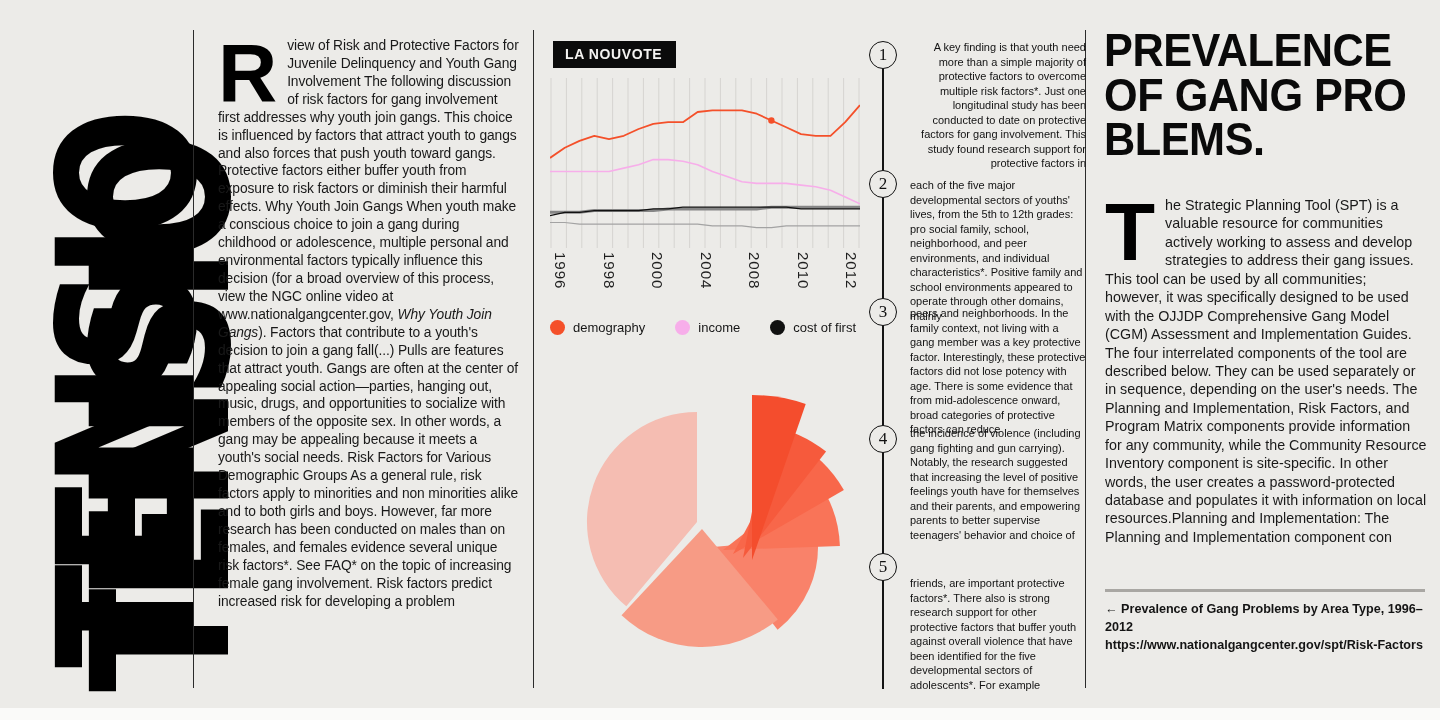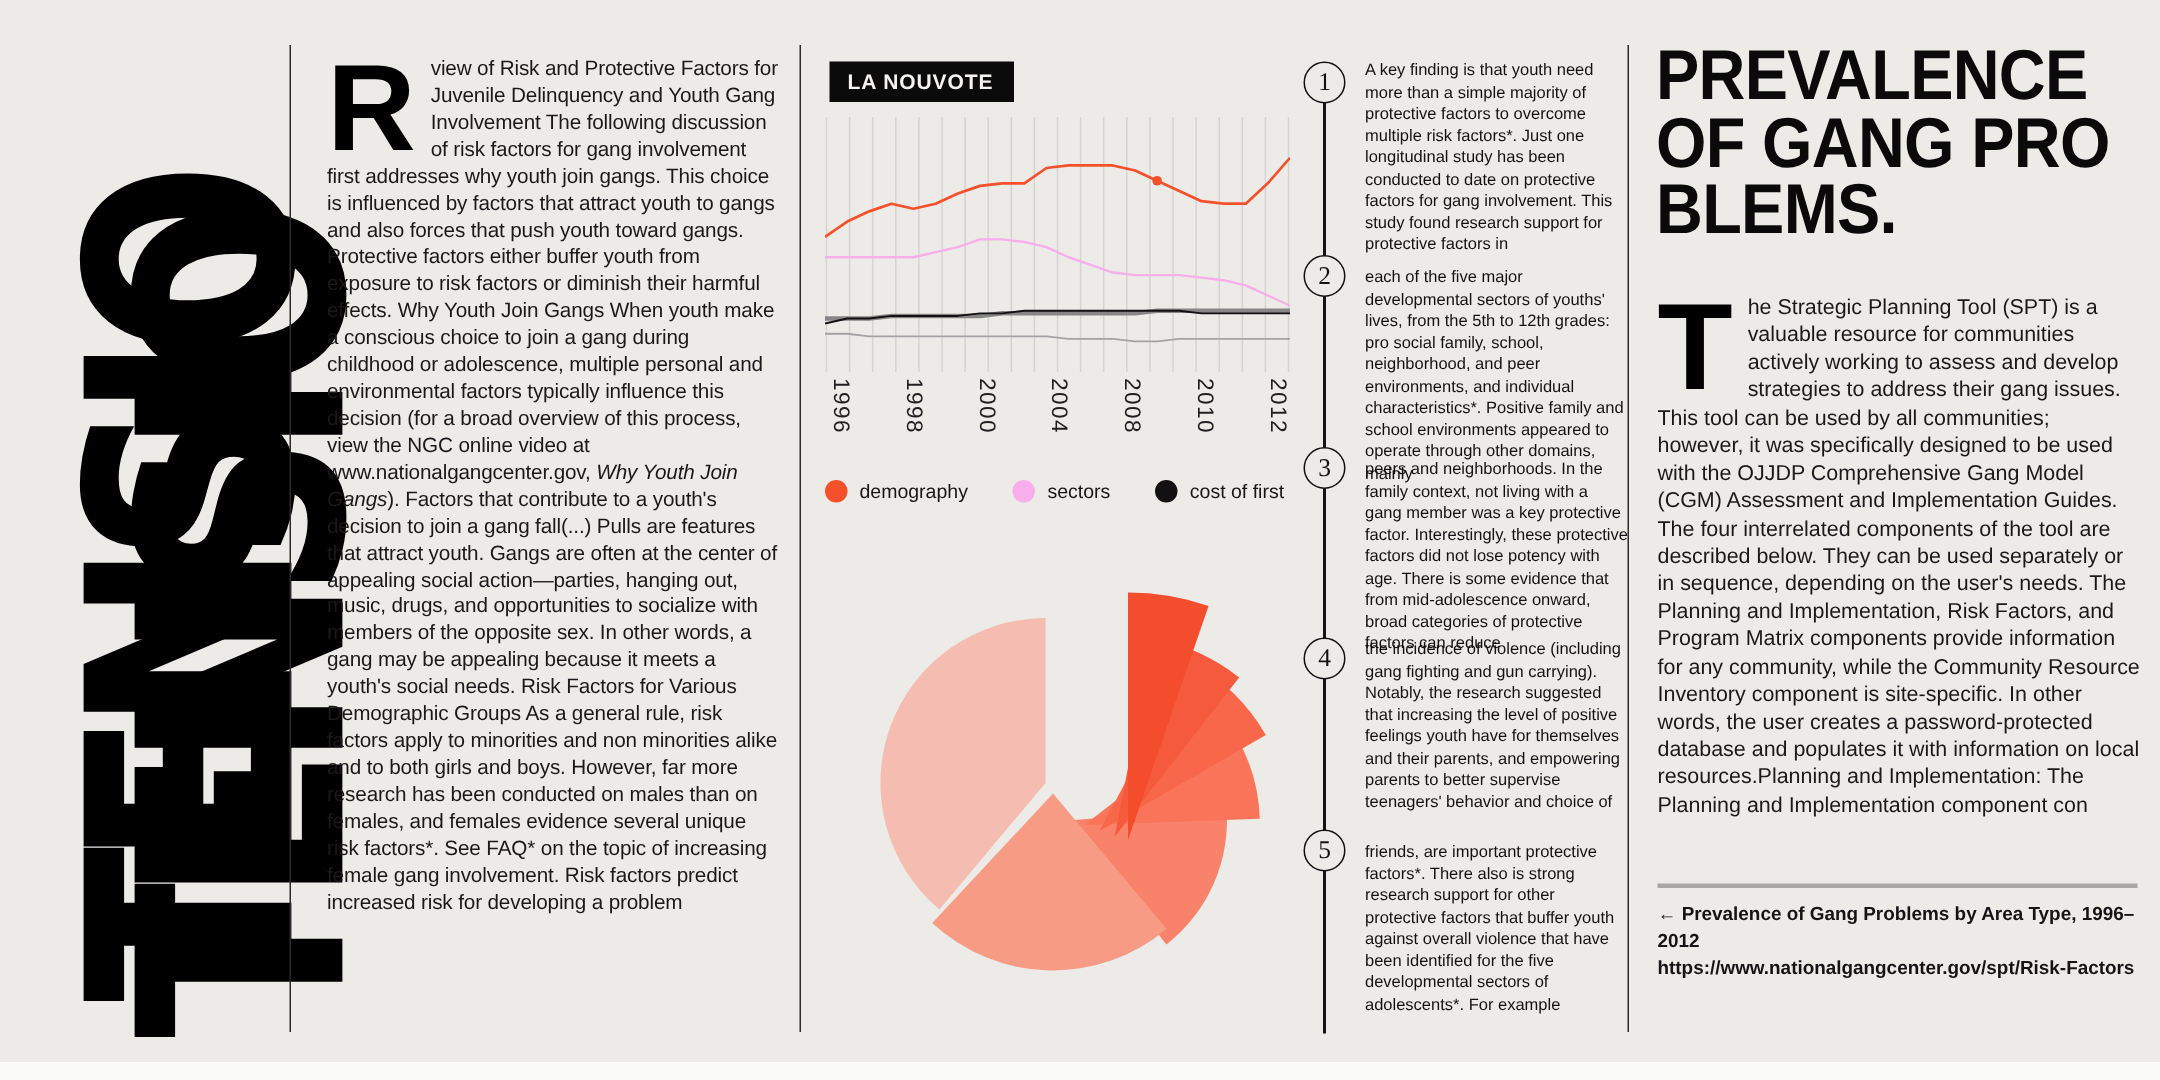--- a/index.html
+++ b/index.html
@@ -101,21 +101,21 @@
     <span class="xtick">2010</span>
     <span class="xtick">2012</span>
   </div>
   <div class="legend">
     <span class="legend-item">
       <span class="legend-dot" style="background: rgb(244, 80, 42);"></span>
       <span class="legend-label">demography</span>
     </span>
     <span class="legend-item">
       <span class="legend-dot" style="background: rgb(247, 174, 234);"></span>
-      <span class="legend-label">sectors</span>
+      <span class="legend-label">income</span>
     </span>
     <span class="legend-item">
       <span class="legend-dot" style="background: rgb(17, 17, 17);"></span>
       <span class="legend-label">cost of first</span>
     </span>
   </div>
   <svg id="rosechart" width="310" height="312">
       <path d="M142,140 L71.3,224.3 A110,110 0 0 1 142.0,30.0 Z" fill="#f5bdb2"></path>
       <path d="M158,165 L262.6,155.8 A105,105 0 0 1 222.6,247.7 Z" fill="#f9826a"></path>
       <path d="M147,147 L222.8,237.4 A118,118 0 0 1 66.5,233.3 Z" fill="#f79b85"></path>
@@ -124,25 +124,25 @@
       <path d="M188,176 L213.8,43.5 A135,135 0 0 1 271.1,69.6 Z" fill="#f65a3c"></path>
       <path d="M197,178 L197.0,13.0 A165,165 0 0 1 250.7,22.0 Z" fill="#f44d2d"></path>
     </svg>
 
   <div class="num-line"></div>
   <div class="badge" style="left:869px;top:41px;">1</div>
   <div class="badge" style="left:869px;top:170px;">2</div>
   <div class="badge" style="left:869px;top:298px;">3</div>
   <div class="badge" style="left:869px;top:425px;">4</div>
   <div class="badge" style="left:869px;top:553px;">5</div>
-  <div class="note" style="top:40px;">A key finding is that youth need more than a simple majority of protective factors to overcome multiple risk factors*. Just one longitudinal study has been conducted to date on protective factors for gang involvement. This study found research support for protective factors in</div>
+  <div class="note" style="top:40px;text-align:right;">A key finding is that youth need more than a simple majority of protective factors to overcome multiple risk factors*. Just one longitudinal study has been conducted to date on protective factors for gang involvement. This study found research support for protective factors in</div>
   <div class="note" style="top:178px;">each of the five major developmental sectors of youths' lives, from the 5th to 12th grades: pro social family, school, neighborhood, and peer environments, and individual characteristics*. Positive family and school environments appeared to operate through other domains, mainly</div>
   <div class="note" style="top:306px;">peers and neighborhoods. In the family context, not living with a gang member was a key protective factor. Interestingly, these protective factors did not lose potency with age. There is some evidence that from mid-adolescence onward, broad categories of protective factors can reduce</div>
   <div class="note" style="top:426px;">the incidence of violence (including gang fighting and gun carrying). Notably, the research suggested that increasing the level of positive feelings youth have for themselves and their parents, and empowering parents to better supervise teenagers' behavior and choice of</div>
-  <div class="note" style="top:561px;">friends, are important protective factors*. There also is strong research support for other protective factors that buffer youth against overall violence that have been identified for the five developmental sectors of adolescents*. For example</div>
+  <div class="note" style="top:576px;">friends, are important protective factors*. There also is strong research support for other protective factors that buffer youth against overall violence that have been identified for the five developmental sectors of adolescents*. For example</div>
 
   <div class="headline">
     <div>PREVALENCE</div>
     <div>OF GANG PRO</div>
     <div>BLEMS.</div>
   </div>
   <div class="col-right">
     <span class="dropcap">T</span><span>he Strategic Planning Tool (SPT) is a valuable resource for communities actively working to assess and develop strategies to address their gang issues. This tool can be used by all communities; however, it was specifically designed to be used with the OJJDP Comprehensive Gang Model (CGM) Assessment and Implementation Guides. The four interrelated components of the tool are described below. They can be used separately or in sequence, depending on the user's needs. The Planning and Implementation, Risk Factors, and Program Matrix components provide information for any community, while the Community Resource Inventory component is site-specific. In other words, the user creates a password-protected database and populates it with information on local resources.Planning and Implementation: The Planning and Implementation component con</span>
   </div>
   <div class="right-rule"></div>

